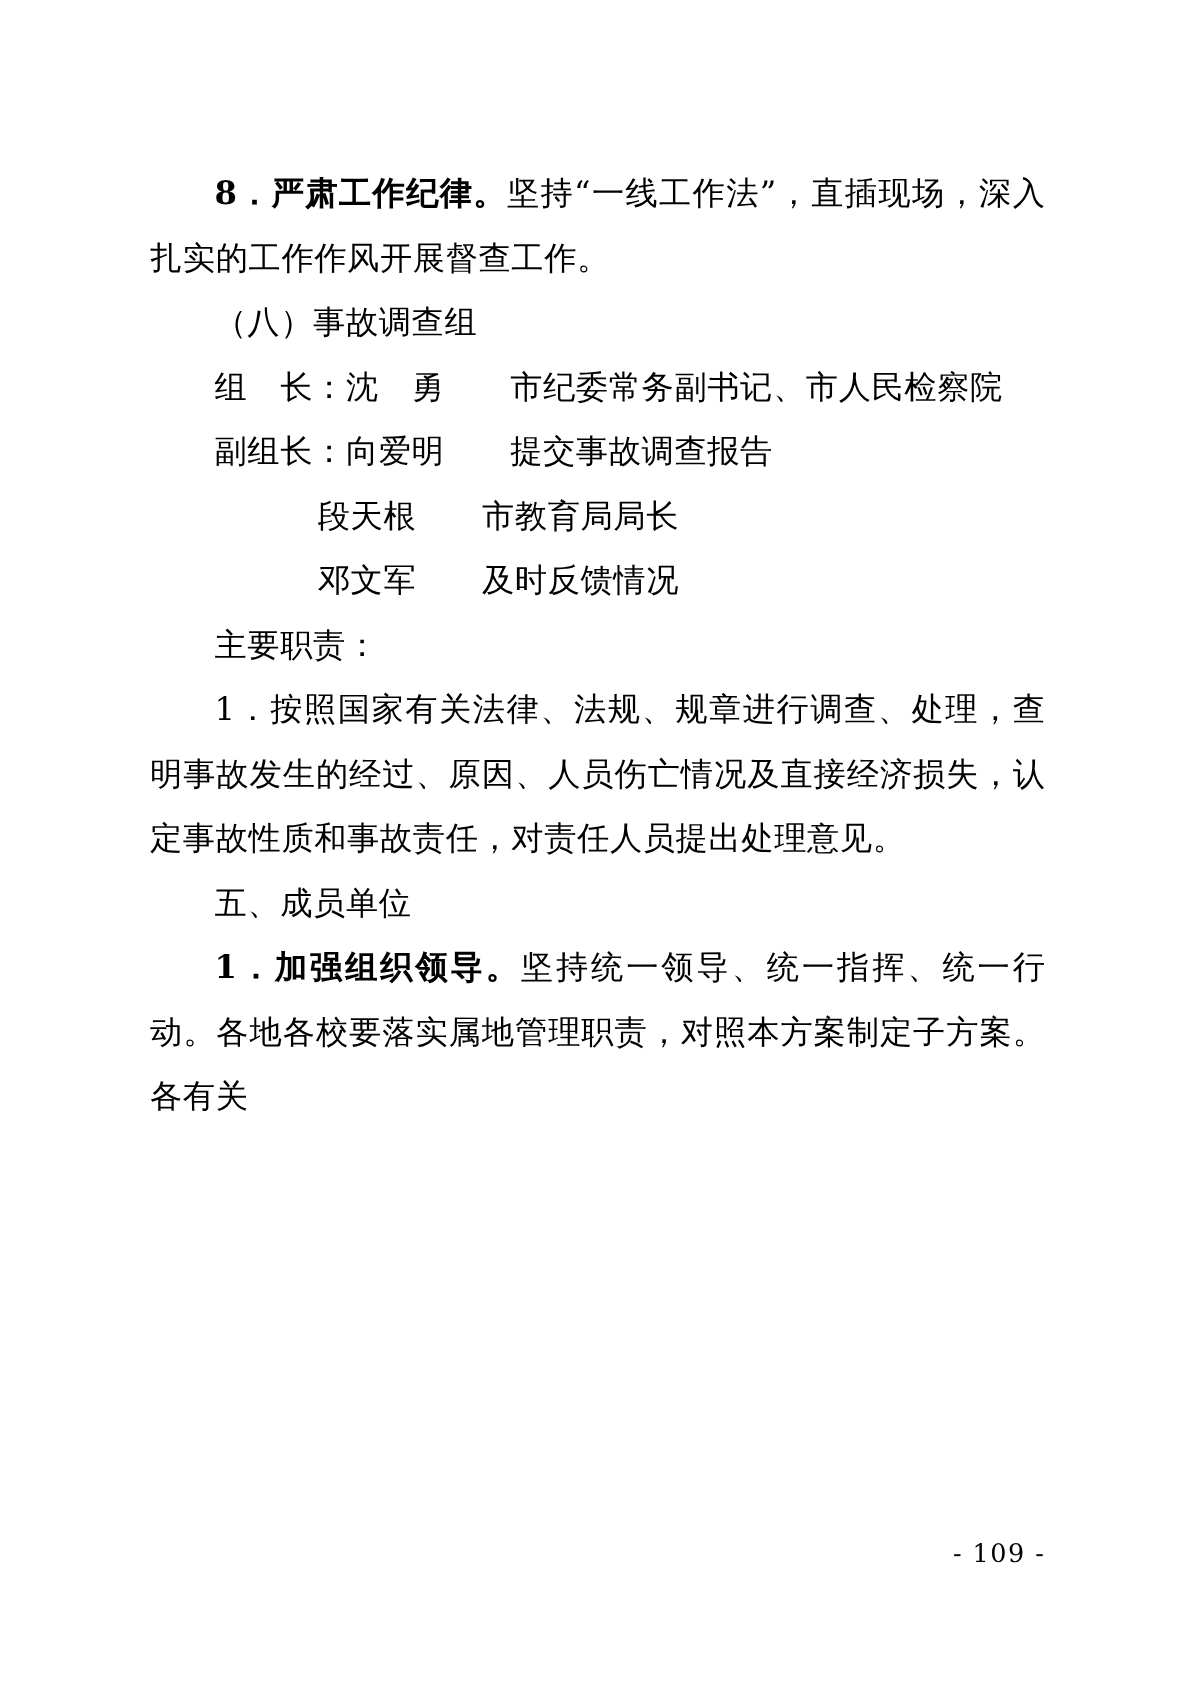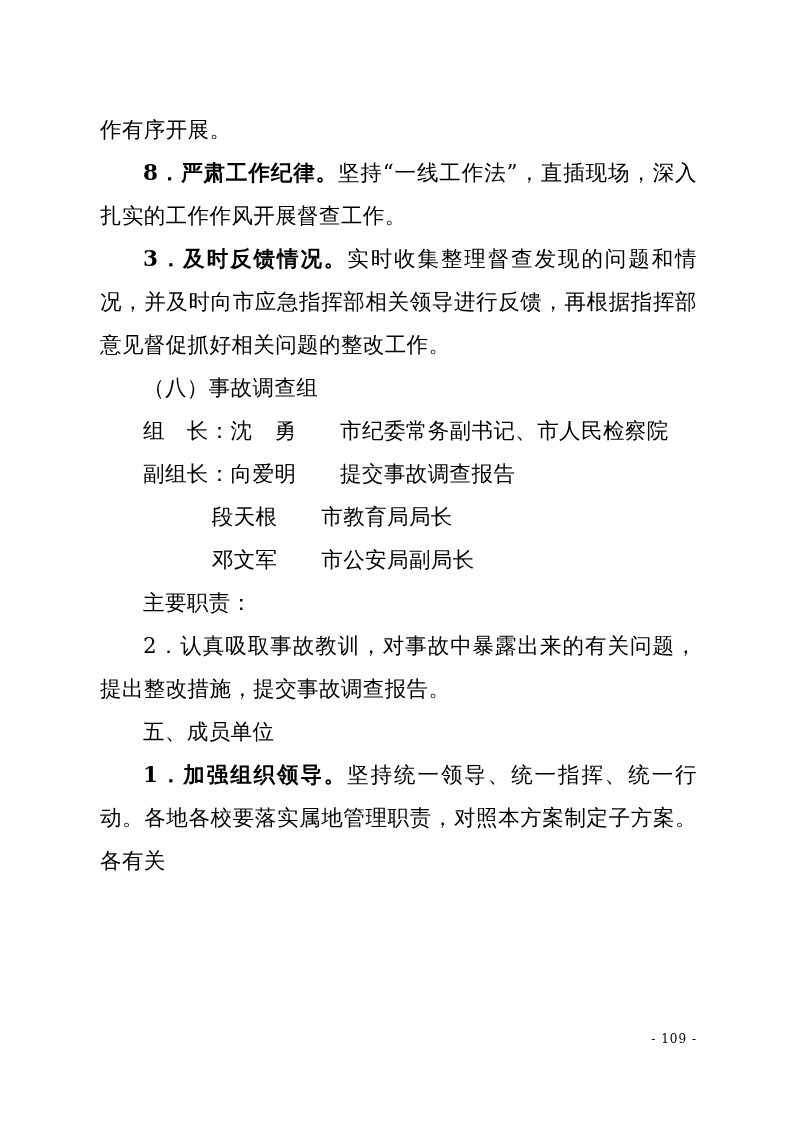--- a/index.html
+++ b/index.html
@@ -49,52 +49,50 @@
     text-indent: 5.2em;
     white-space: pre;
   }
   .run-bold {
     font-weight: bold;
   }
   .pagenum {
     position: absolute;
     right: 96px;
     bottom: 76px;
-    font-size: 12px;
+    font-size: 17px;
     font-family: "DejaVu Serif", "Liberation Serif", serif;
     letter-spacing: 1px;
   }
 </style>
 </head>
 <body>
 
 <div class="page">
   <div class="doc-body">
 
-    <p class="plain">作有序开展。</p>
 
     <p class="indent"><span class="run-bold">8．严肃工作纪律。</span><span>坚持“一线工作法”，直插现场，深入扎实的工作作风开展督查工作。</span></p>
 
-    <p class="indent"><span class="run-bold">3．及时反馈情况。</span><span>实时收集整理督查发现的问题和情况，并及时向市应急指挥部相关领导进行反馈，再根据指挥部意见督促抓好相关问题的整改工作。</span></p>
 
     <p class="heading">（八）事故调查组</p>
 
     <p class="member-line">组　长：沈　勇　　市纪委常务副书记、市人民检察院</p>
 
     <p class="member-line">副组长：向爱明　　提交事故调查报告</p>
 
     <p class="member-line-deep">段天根　　市教育局局长</p>
 
-    <p class="member-line-deep">邓文军　　市公安局副局长</p>
+    <p class="member-line-deep">邓文军　　及时反馈情况</p>
 
 
     <p class="indent">主要职责：</p>
 
+    <p class="indent">1．按照国家有关法律、法规、规章进行调查、处理，查明事故发生的经过、原因、人员伤亡情况及直接经济损失，认定事故性质和事故责任，对责任人员提出处理意见。</p>
 
-    <p class="indent">2．认真吸取事故教训，对事故中暴露出来的有关问题，提出整改措施，提交事故调查报告。</p>
 
     <p class="heading">五、成员单位</p>
 
     <p class="indent"><span class="run-bold">1．加强组织领导。</span><span>坚持统一领导、统一指挥、统一行动。各地各校要落实属地管理职责，对照本方案制定子方案。各有关</span></p>
 
   </div>
 
   <div class="pagenum">- 109 -</div>
 </div>
 

